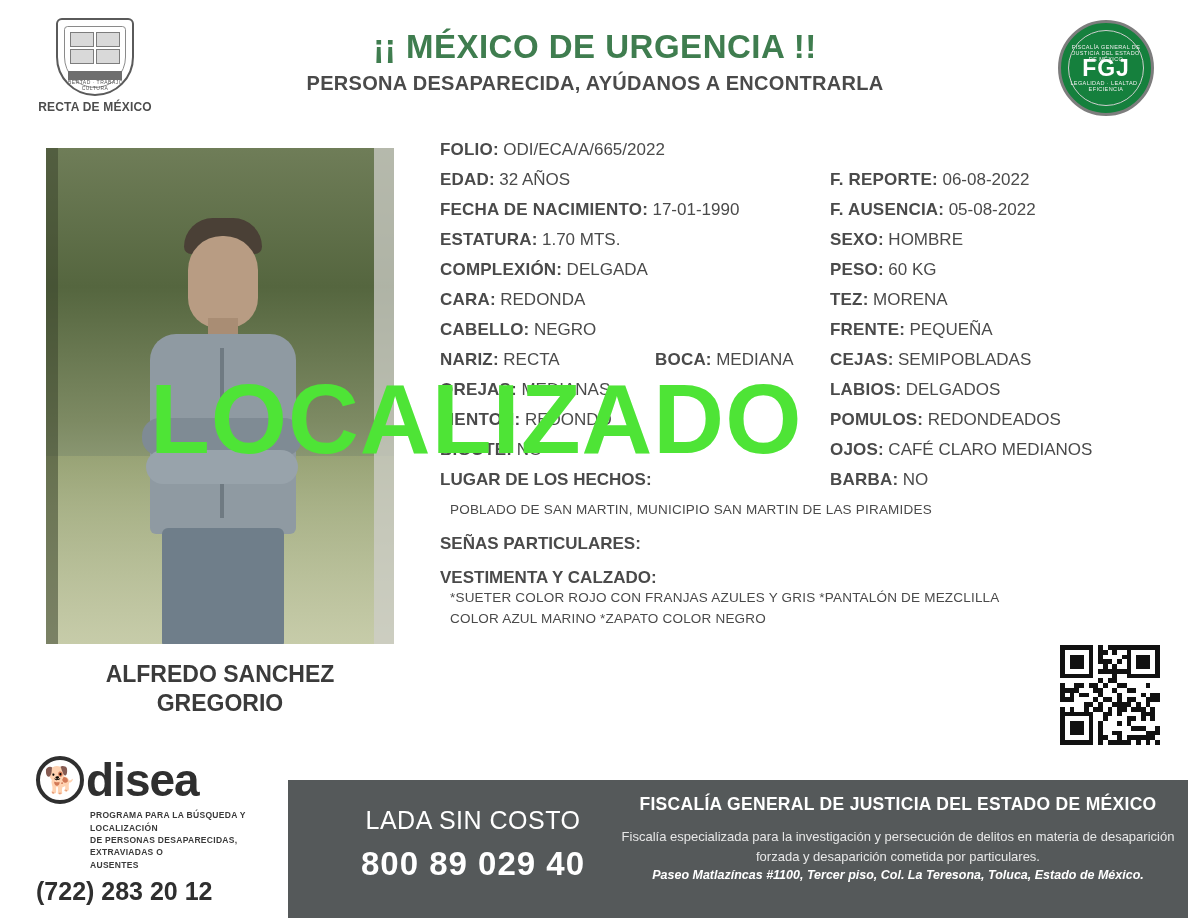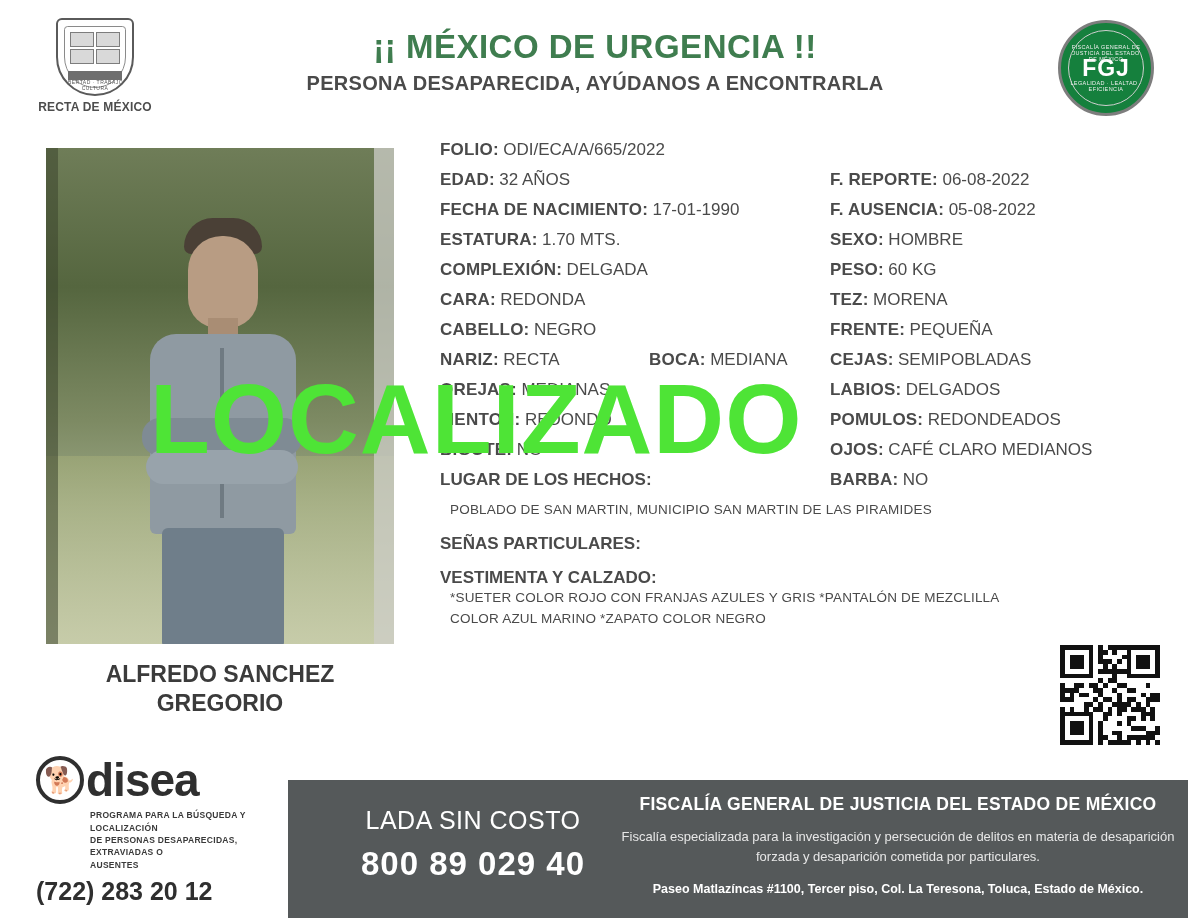--- a/index.html
+++ b/index.html
@@ -150,21 +150,21 @@
   .details {
     position: absolute; left: 440px; top: 140px; width: 720px;
   }
   .row { position: relative; height: 30px; }
   .fld { position: absolute; white-space: nowrap; }
   .lbl {
     font-size: 17px; font-weight: bold; color: #4a4a4a; letter-spacing: .2px;
   }
   .val { font-size: 17px; color: #4a4a4a; }
   .col-l { left: 0; }
-  .col-m { left: 209px; }
+  .col-m { left: 215px; }
   .col-r { left: 390px; }
   .block-title {
     font-size: 17px; font-weight: bold; color: #4a4a4a;
   }
   .block-text {
     font-size: 13.5px; color: #4a4a4a; letter-spacing: .2px; line-height: 1.5;
     padding-left: 10px;
   }
 
   
@@ -218,21 +218,21 @@
   .lada {
     position: absolute; left: 20px; top: 26px; width: 330px; text-align: center;
   }
   .lada-title { font-size: 25px; font-weight: normal; letter-spacing: .5px; }
   .lada-number { margin-top: 10px; font-size: 33px; font-weight: bold; letter-spacing: 1px; }
   .fiscalia {
     position: absolute; left: 330px; top: 14px; width: 560px; text-align: center;
   }
   .fis-title { font-size: 17.5px; font-weight: bold; letter-spacing: .3px; }
   .fis-desc { margin-top: 12px; font-size: 13px; line-height: 1.5; color: #e7e7e7; }
-  .fis-addr { margin-top: 14px; font-size: 12.5px; font-weight: bold; line-height: 1.45; }
+  .fis-addr { font-size: 12.5px; font-weight: bold; line-height: 1.45; font-style: italic; }
 </style>
 </head>
 <body>
 
 <div class="page">
 
   <div class="header">
 
     <div class="crest">
       <div class="crest-shield">

